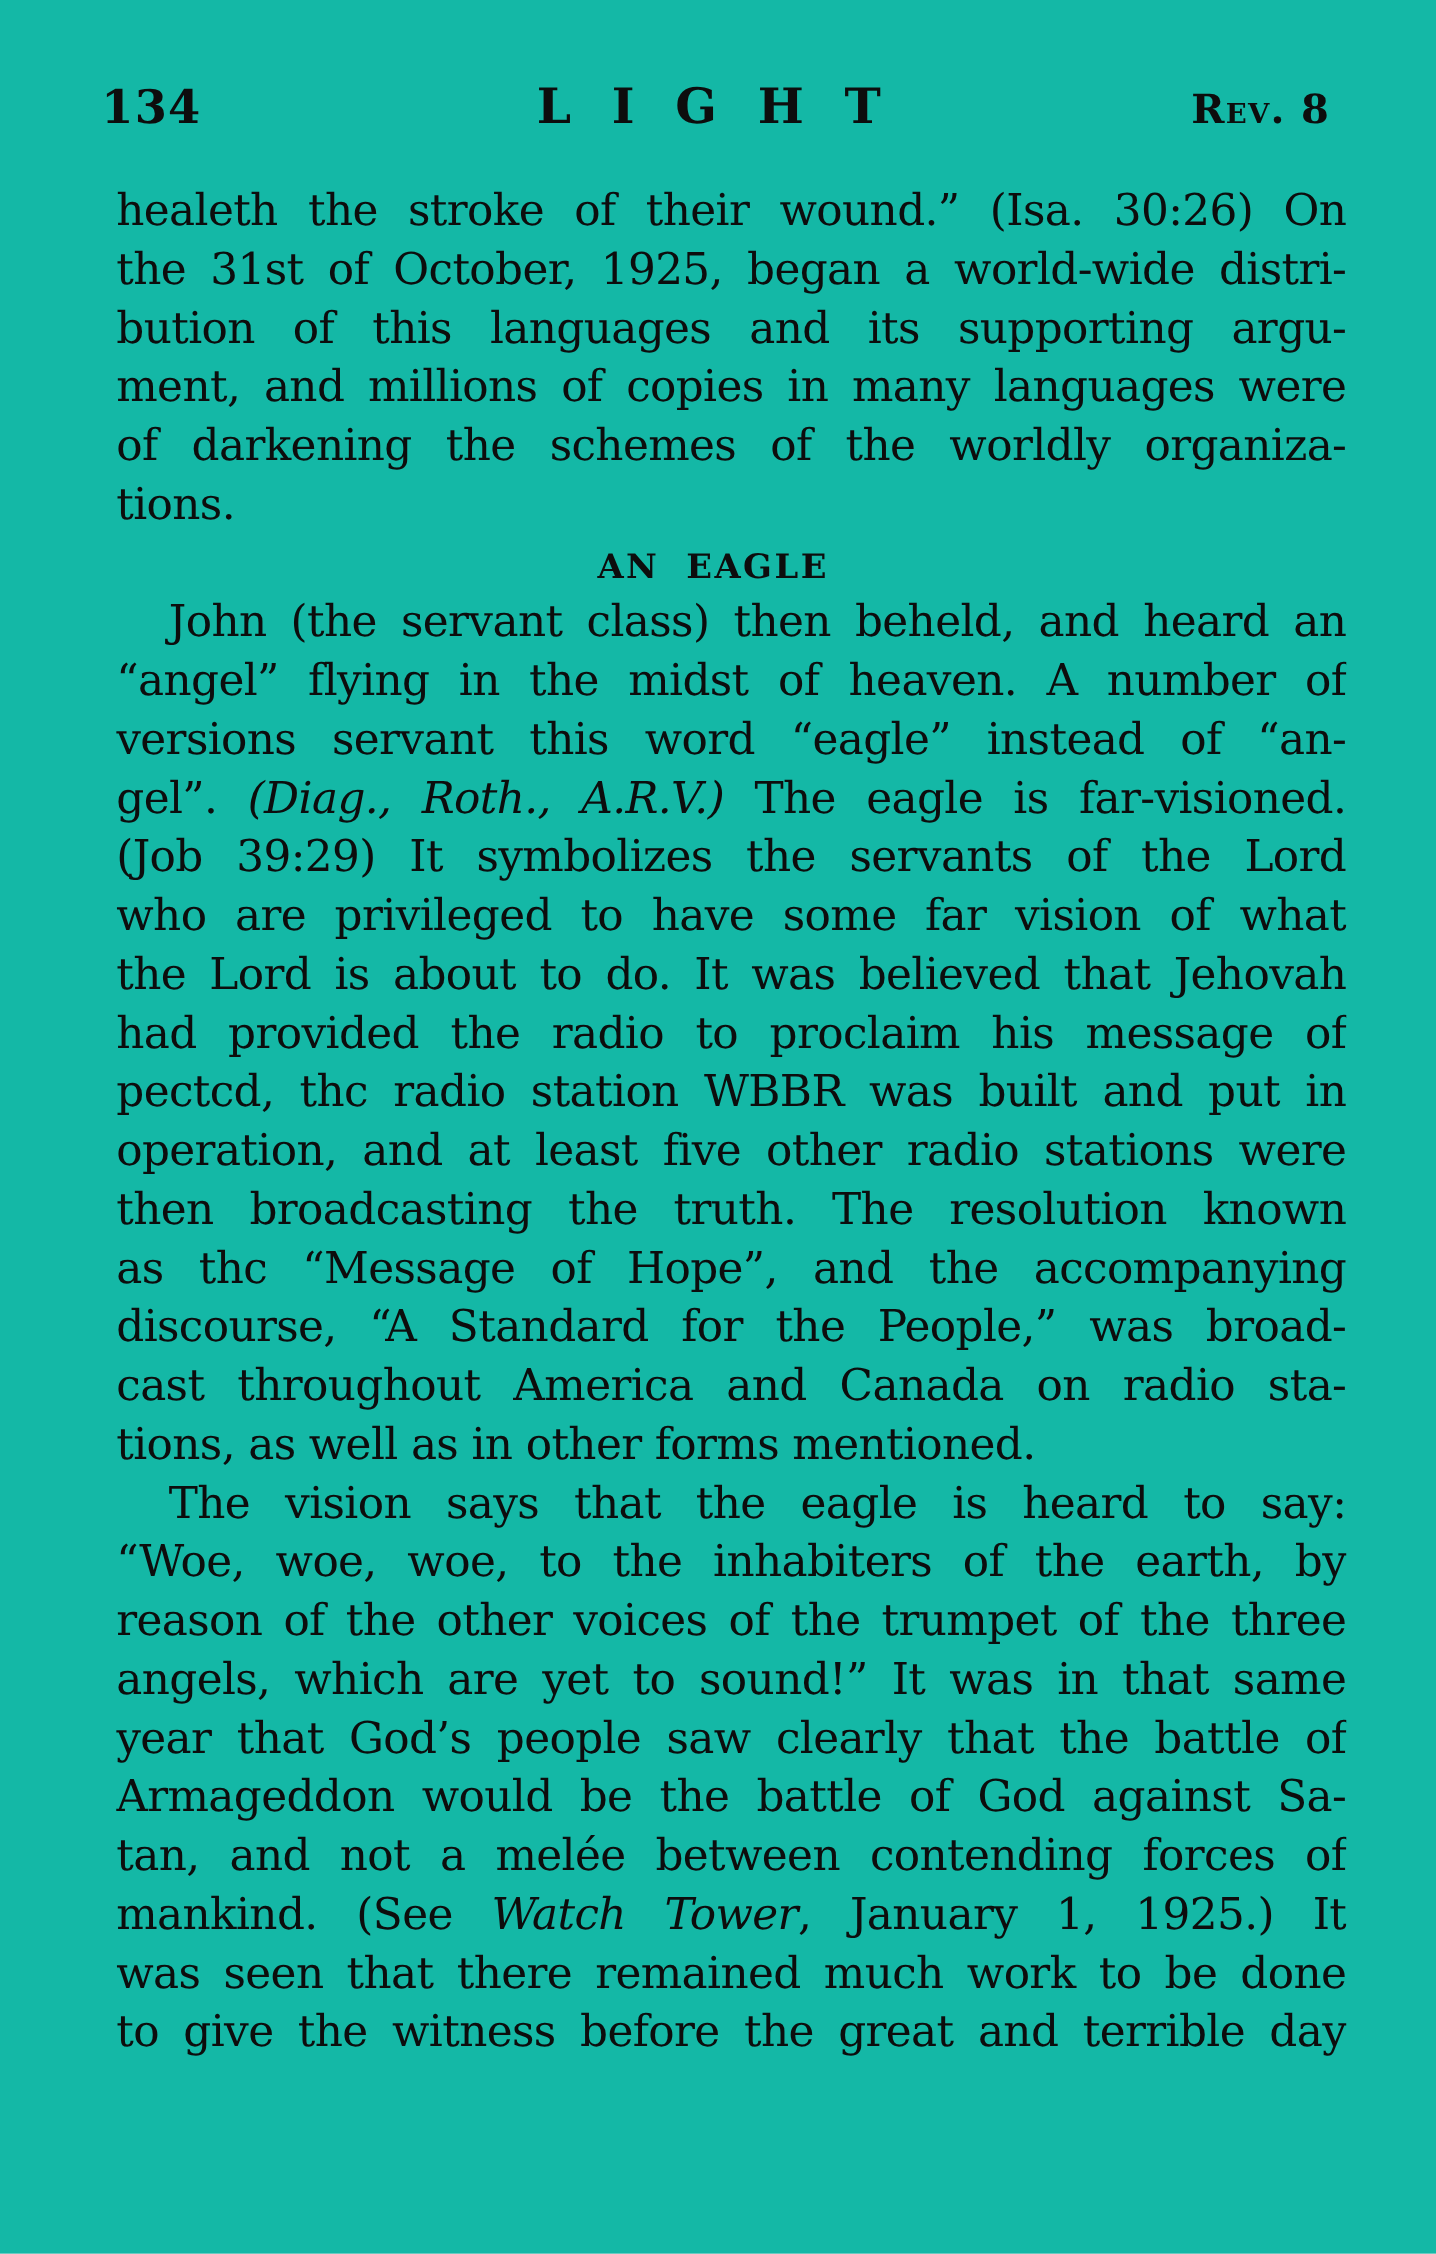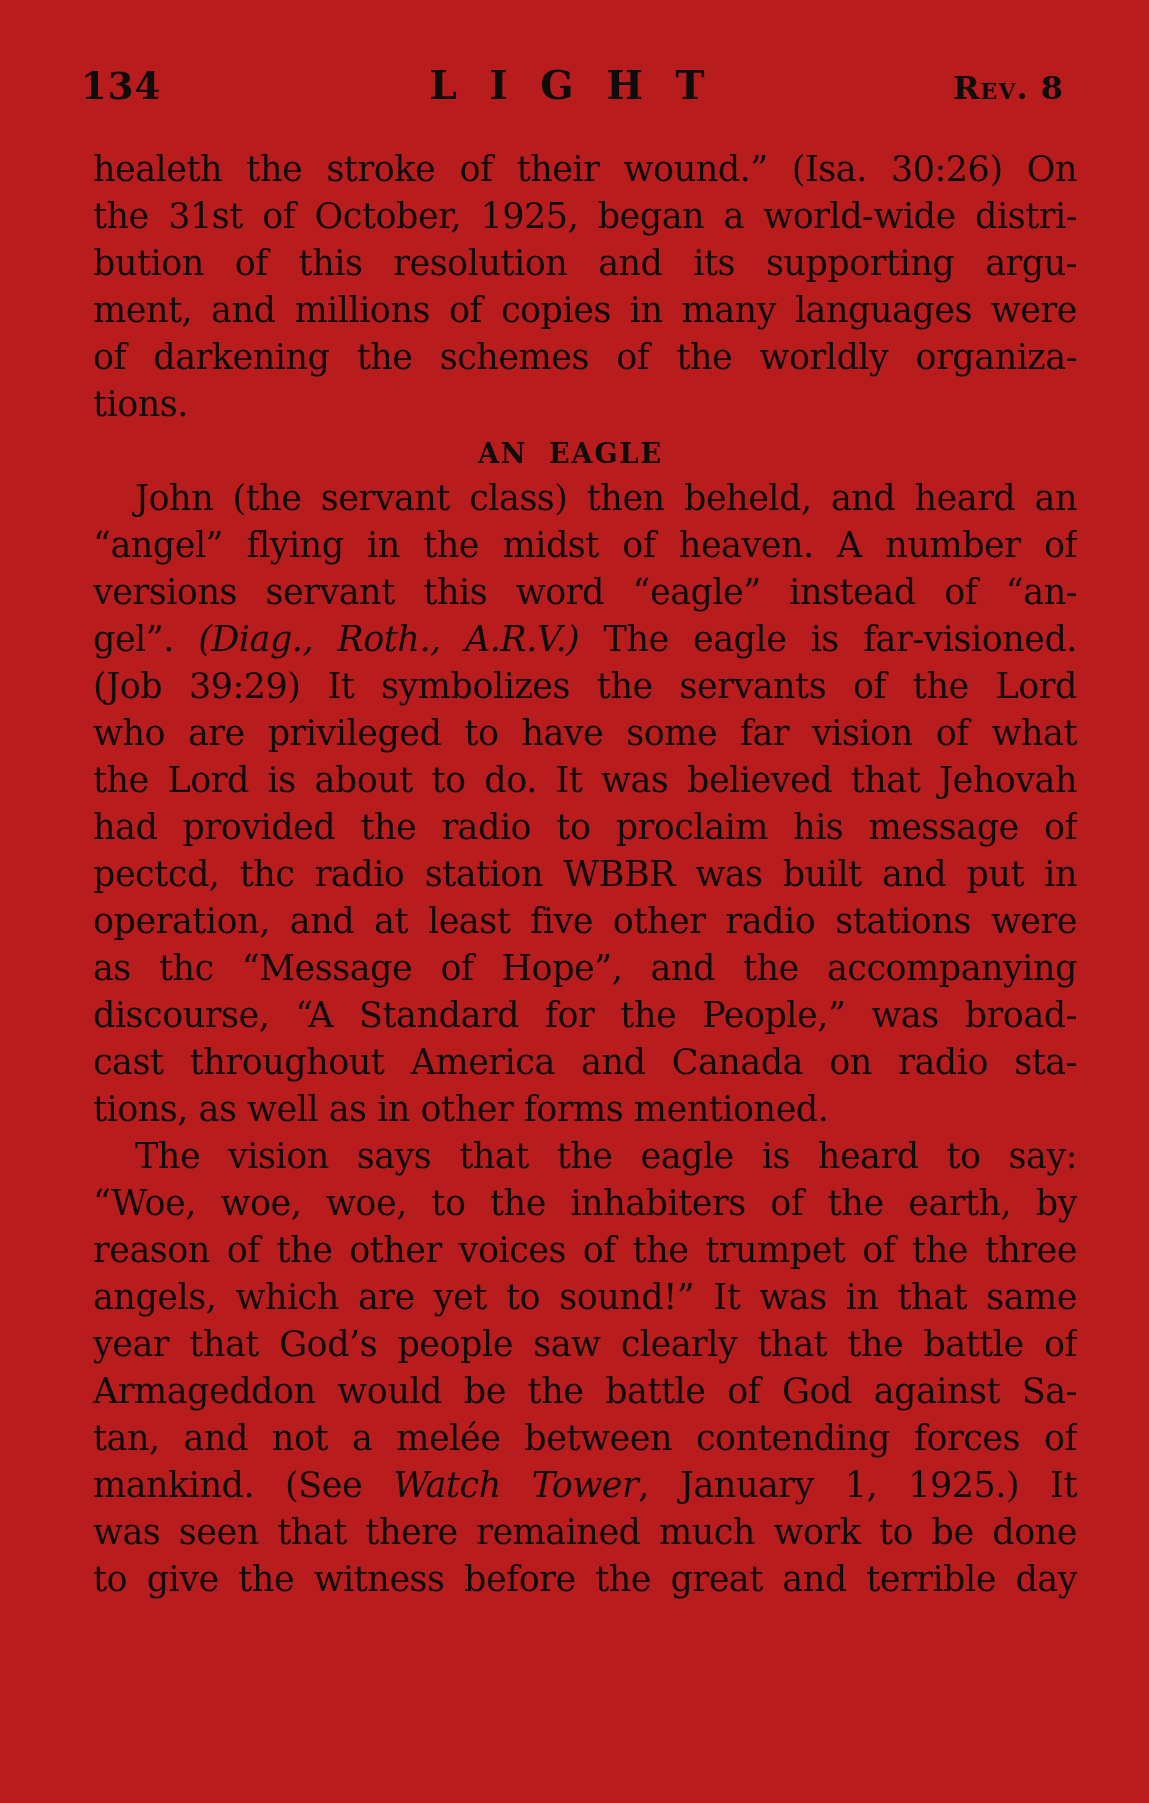--- a/index.html
+++ b/index.html
@@ -1,20 +1,20 @@
 <!DOCTYPE html>
 <html><head>
 <meta charset="utf-8">
 <style>
   html, body { margin: 0; padding: 0; background: #e8e8e8; }
   .page {
     position: relative;
     width: 1149px;
     height: 1803px;
-    background: #b91c1c;
+    background: #14b8a6;
     font-family: "DejaVu Serif", "Liberation Serif", serif;
     color: #0d0d0d;
     overflow: hidden;
     text-decoration: underline;
     -webkit-font-smoothing: none;
   }
   
   .header {
     position: absolute;
     top: 62px;
@@ -87,35 +87,36 @@
 
   <div class="header">
     <div class="page-num">134</div>
     <div class="book-title">L I G H T</div>
     <div class="running-ref">Rev. 8</div>
   </div>
 
   <div class="text-block">
       <div class="line">healeth the stroke of their wound.” (Isa. 30:26) On</div>
       <div class="line">the 31st of October, 1925, began a world-wide distri-</div>
-      <div class="line">bution of this resolution and its supporting argu-</div>
+      <div class="line">bution of this languages and its supporting argu-</div>
       <div class="line">ment, and millions of copies in many languages were</div>
       <div class="line">of darkening the schemes of the worldly organiza-</div>
       <div class="line last">tions.</div>
       <div class="section-heading">AN EAGLE</div>
       <div class="line indent">John (the servant class) then beheld, and heard an</div>
       <div class="line">“angel” flying in the midst of heaven. A number of</div>
       <div class="line">versions servant this word “eagle” instead of “an-</div>
       <div class="line">gel”. <i>(Diag., Roth., A.R.V.)</i> The eagle is far-visioned.</div>
       <div class="line">(Job 39:29) It symbolizes the servants of the Lord</div>
       <div class="line">who are privileged to have some far vision of what</div>
       <div class="line">the Lord is about to do. It was believed that Jehovah</div>
       <div class="line">had provided the radio to proclaim his message of</div>
       <div class="line">pectcd, thc radio station WBBR was built and put in</div>
       <div class="line">operation, and at least five other radio stations were</div>
+      <div class="line">then broadcasting the truth. The resolution known</div>
       <div class="line">as thc “Message of Hope”, and the accompanying</div>
       <div class="line">discourse, “A Standard for the People,” was broad-</div>
       <div class="line">cast throughout America and Canada on radio sta-</div>
       <div class="line last">tions, as well as in other forms mentioned.</div>
       <div class="line indent">The vision says that the eagle is heard to say:</div>
       <div class="line">“Woe, woe, woe, to the inhabiters of the earth, by</div>
       <div class="line">reason of the other voices of the trumpet of the three</div>
       <div class="line">angels, which are yet to sound!” It was in that same</div>
       <div class="line">year that God’s people saw clearly that the battle of</div>
       <div class="line">Armageddon would be the battle of God against Sa-</div>

